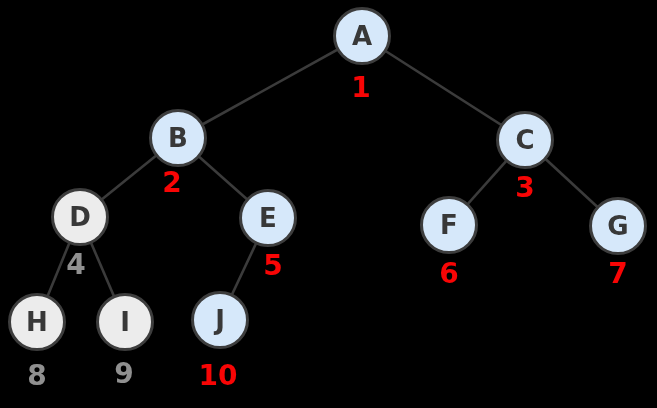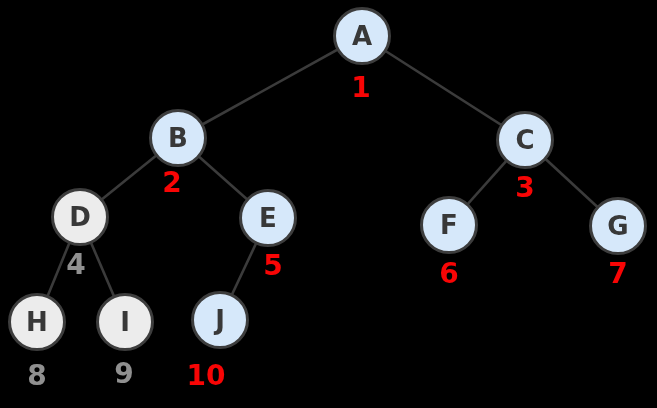--- a/index.html
+++ b/index.html
@@ -74,15 +74,15 @@
       <div class="order-label" style="left: 273px; top: 266px; color: rgb(248, 5, 5);">5</div>
       <div class="node" style="left: 420px; top: 196px; background: rgb(214, 232, 250); border-color: rgb(61, 61, 61); color: rgb(56, 56, 56);">F</div>
       <div class="order-label" style="left: 449px; top: 274px; color: rgb(248, 5, 5);">6</div>
       <div class="node" style="left: 589px; top: 197px; background: rgb(214, 232, 250); border-color: rgb(61, 61, 61); color: rgb(56, 56, 56);">G</div>
       <div class="order-label" style="left: 618px; top: 274px; color: rgb(248, 5, 5);">7</div>
       <div class="node" style="left: 8px; top: 293px; background: rgb(236, 236, 236); border-color: rgb(61, 61, 61); color: rgb(56, 56, 56);">H</div>
       <div class="order-label" style="left: 37px; top: 376px; color: rgb(144, 144, 144);">8</div>
       <div class="node" style="left: 96px; top: 293px; background: rgb(236, 236, 236); border-color: rgb(61, 61, 61); color: rgb(56, 56, 56);">I</div>
       <div class="order-label" style="left: 124px; top: 374px; color: rgb(144, 144, 144);">9</div>
       <div class="node" style="left: 191px; top: 291px; background: rgb(214, 232, 250); border-color: rgb(61, 61, 61); color: rgb(56, 56, 56);">J</div>
-      <div class="order-label" style="left: 206px; top: 376px; color: rgb(248, 5, 5);">10</div>
+      <div class="order-label" style="left: 218px; top: 376px; color: rgb(248, 5, 5);">10</div>
     </div>
 </div>
 
 </body></html>

